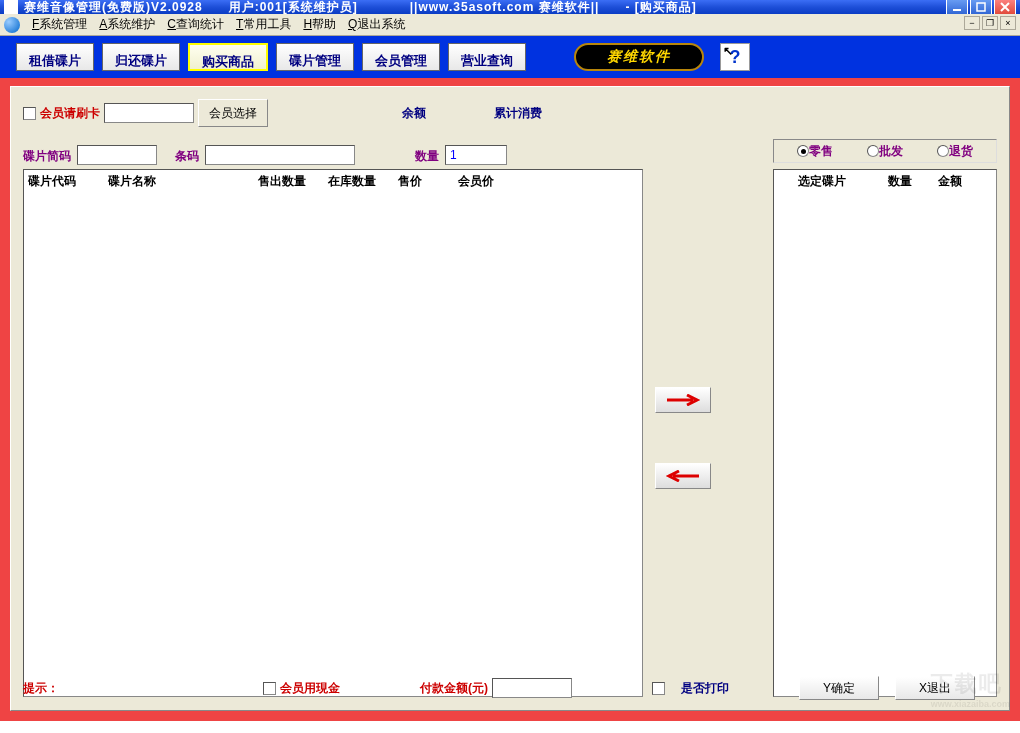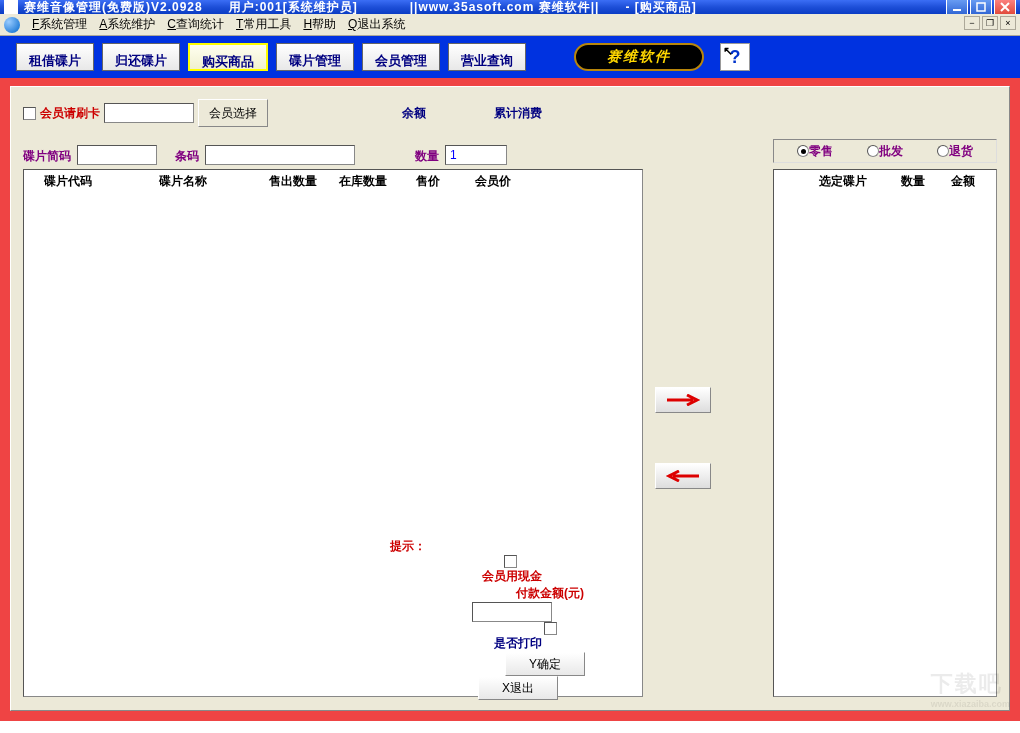--- a/index.html
+++ b/index.html
@@ -42,27 +42,27 @@
 .lbl-purple { color: #800080; font-weight: bold; }
 
 .radio-group { position: absolute; right: 12px; top: 52px; width: 224px; height: 24px; border: 1px inset #ddd; background: #ece9d8; display: flex; align-items: center; justify-content: space-around; padding: 0 6px; }
 .radio-opt { display: flex; align-items: center; cursor: pointer; }
 .radio-circle { width: 12px; height: 12px; border-radius: 50%; background: #fff; border: 1px solid #888; border-top-color: #555; border-left-color: #555; display: flex; align-items: center; justify-content: center; }
 .radio-circle.checked::after { content: ""; width: 5px; height: 5px; border-radius: 50%; background: #000; }
 
 .grid-left { position: absolute; left: 12px; top: 82px; width: 620px; height: 528px; background: #fff; border: 1px solid #888; border-top-color: #555; border-left-color: #555; }
 .grid-right { position: absolute; right: 12px; top: 82px; width: 224px; height: 528px; background: #fff; border: 1px solid #888; border-top-color: #555; border-left-color: #555; }
 .grid-header { display: flex; background: #fff; font-weight: bold; padding: 3px 4px; }
-.gh-cell { text-align: center; white-space: nowrap; }
+.gh-cell { text-align: left; white-space: nowrap; }
 
 .arrow-btns { position: absolute; left: 644px; top: 300px; display: flex; flex-direction: column; gap: 50px; }
 .arrow-btn { width: 56px; height: 26px; background: linear-gradient(to bottom, #fff, #ddd); border: 1px solid #888; border-top-color: #fff; border-left-color: #fff; cursor: pointer; display: flex; align-items: center; justify-content: center; }
 .arrow-btn svg { width: 36px; height: 12px; }
 
-.footer-row { position: absolute; left: 12px; bottom: 10px; right: 12px; display: flex; align-items: center; flex-direction: column; }
+.footer-row { position: absolute; left: 12px; bottom: 10px; right: 12px; display: flex; align-items: center; }
 .lbl-tip { color: #c00; font-weight: bold; width: 240px; }
 .lbl-red { color: #c00; font-weight: bold; }
 .btn-main { width: 80px; height: 24px; background: linear-gradient(to bottom, #fff, #e8e8e8); border: 1px solid #888; border-top-color: #fff; border-left-color: #fff; cursor: pointer; font-family: inherit; font-size: 12px; }
 
 .watermark { position: absolute; right: 10px; bottom: 12px; font-size: 22px; color: rgba(0,0,0,0.08); font-weight: bold; letter-spacing: 2px; pointer-events: none; }
 .watermark small { font-size: 9px; display: block; text-align: right; letter-spacing: 0; }
 </style>
 </head>
 <body>
 

